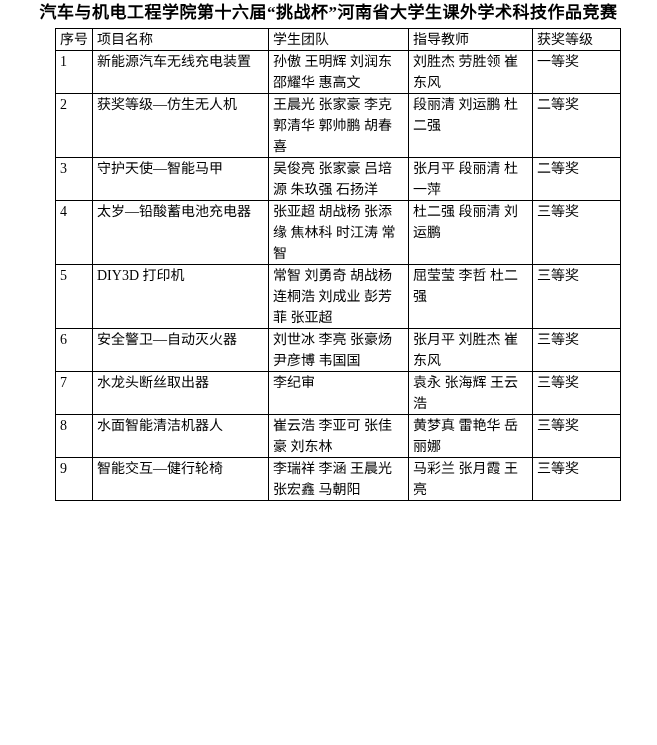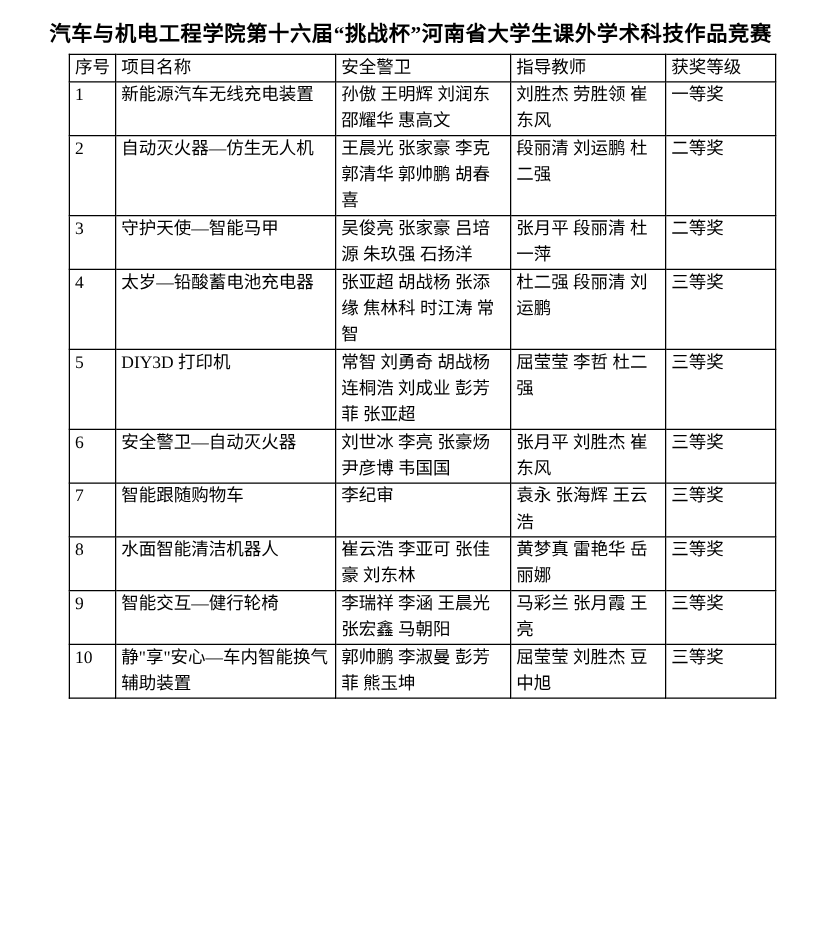--- a/index.html
+++ b/index.html
@@ -10,21 +10,21 @@
     font-family: "Liberation Serif", "DejaVu Serif", serif;
   }
   .page {
     position: relative;
     width: 657px;
     height: 745px;
     background: #ffffff;
     overflow: hidden;
   }
   .doc-title {
-    margin: 17px 20px 0 20px;
+    margin: 2px 20px 0 20px;
     text-align: center;
     font-weight: bold;
     font-size: 17px;
     line-height: 21px;
     letter-spacing: 0.5px;
   }
   table.awards {
     border-collapse: collapse;
     table-layout: fixed;
     margin: 5px 0 0 55px;
@@ -65,36 +65,36 @@
       <col class="c-no">
       <col class="c-project">
       <col class="c-team">
       <col class="c-advisors">
       <col class="c-award">
     </colgroup>
     <thead>
       <tr>
         <th class="col-no">序号</th>
         <th class="col-project">项目名称</th>
-        <th class="col-team">安全警卫</th>
+        <th class="col-team">学生团队</th>
         <th class="col-advisors">指导教师</th>
         <th class="col-award">获奖等级</th>
       </tr>
     </thead>
     <tbody>
         <tr>
     <td class="col-no">1</td>
     <td class="col-project">新能源汽车无线充电装置</td>
     <td class="col-team">孙傲 王明辉 刘润东 邵耀华 惠高文</td>
     <td class="col-advisors">刘胜杰 劳胜领 崔东风</td>
     <td class="col-award">一等奖</td>
   </tr>
         <tr>
     <td class="col-no">2</td>
-    <td class="col-project">自动灭火器—仿生无人机</td>
+    <td class="col-project">获奖等级—仿生无人机</td>
     <td class="col-team">王晨光 张家豪 李克 郭清华 郭帅鹏 胡春喜</td>
     <td class="col-advisors">段丽清 刘运鹏 杜二强</td>
     <td class="col-award">二等奖</td>
   </tr>
         <tr>
     <td class="col-no">3</td>
     <td class="col-project">守护天使—智能马甲</td>
     <td class="col-team">吴俊亮 张家豪 吕培源 朱玖强 石扬洋</td>
     <td class="col-advisors">张月平 段丽清 杜一萍</td>
     <td class="col-award">二等奖</td>
@@ -115,42 +115,35 @@
   </tr>
         <tr>
     <td class="col-no">6</td>
     <td class="col-project">安全警卫—自动灭火器</td>
     <td class="col-team">刘世冰 李亮 张豪炀 尹彦博 韦国国</td>
     <td class="col-advisors">张月平 刘胜杰 崔东风</td>
     <td class="col-award">三等奖</td>
   </tr>
         <tr>
     <td class="col-no">7</td>
-    <td class="col-project">智能跟随购物车</td>
+    <td class="col-project">水龙头断丝取出器</td>
     <td class="col-team">李纪审</td>
     <td class="col-advisors">袁永 张海辉 王云浩</td>
     <td class="col-award">三等奖</td>
   </tr>
         <tr>
     <td class="col-no">8</td>
     <td class="col-project">水面智能清洁机器人</td>
     <td class="col-team">崔云浩 李亚可 张佳豪 刘东林</td>
     <td class="col-advisors">黄梦真 雷艳华 岳丽娜</td>
     <td class="col-award">三等奖</td>
   </tr>
         <tr>
     <td class="col-no">9</td>
     <td class="col-project">智能交互—健行轮椅</td>
     <td class="col-team">李瑞祥 李涵 王晨光 张宏鑫 马朝阳</td>
     <td class="col-advisors">马彩兰 张月霞 王亮</td>
     <td class="col-award">三等奖</td>
   </tr>
-        <tr>
-    <td class="col-no">10</td>
-    <td class="col-project">静"享"安心—车内智能换气辅助装置</td>
-    <td class="col-team">郭帅鹏 李淑曼 彭芳菲 熊玉坤</td>
-    <td class="col-advisors">屈莹莹 刘胜杰 豆中旭</td>
-    <td class="col-award">三等奖</td>
-  </tr>
       </tbody>
   </table>
 
 </div>
 
 </body></html>

